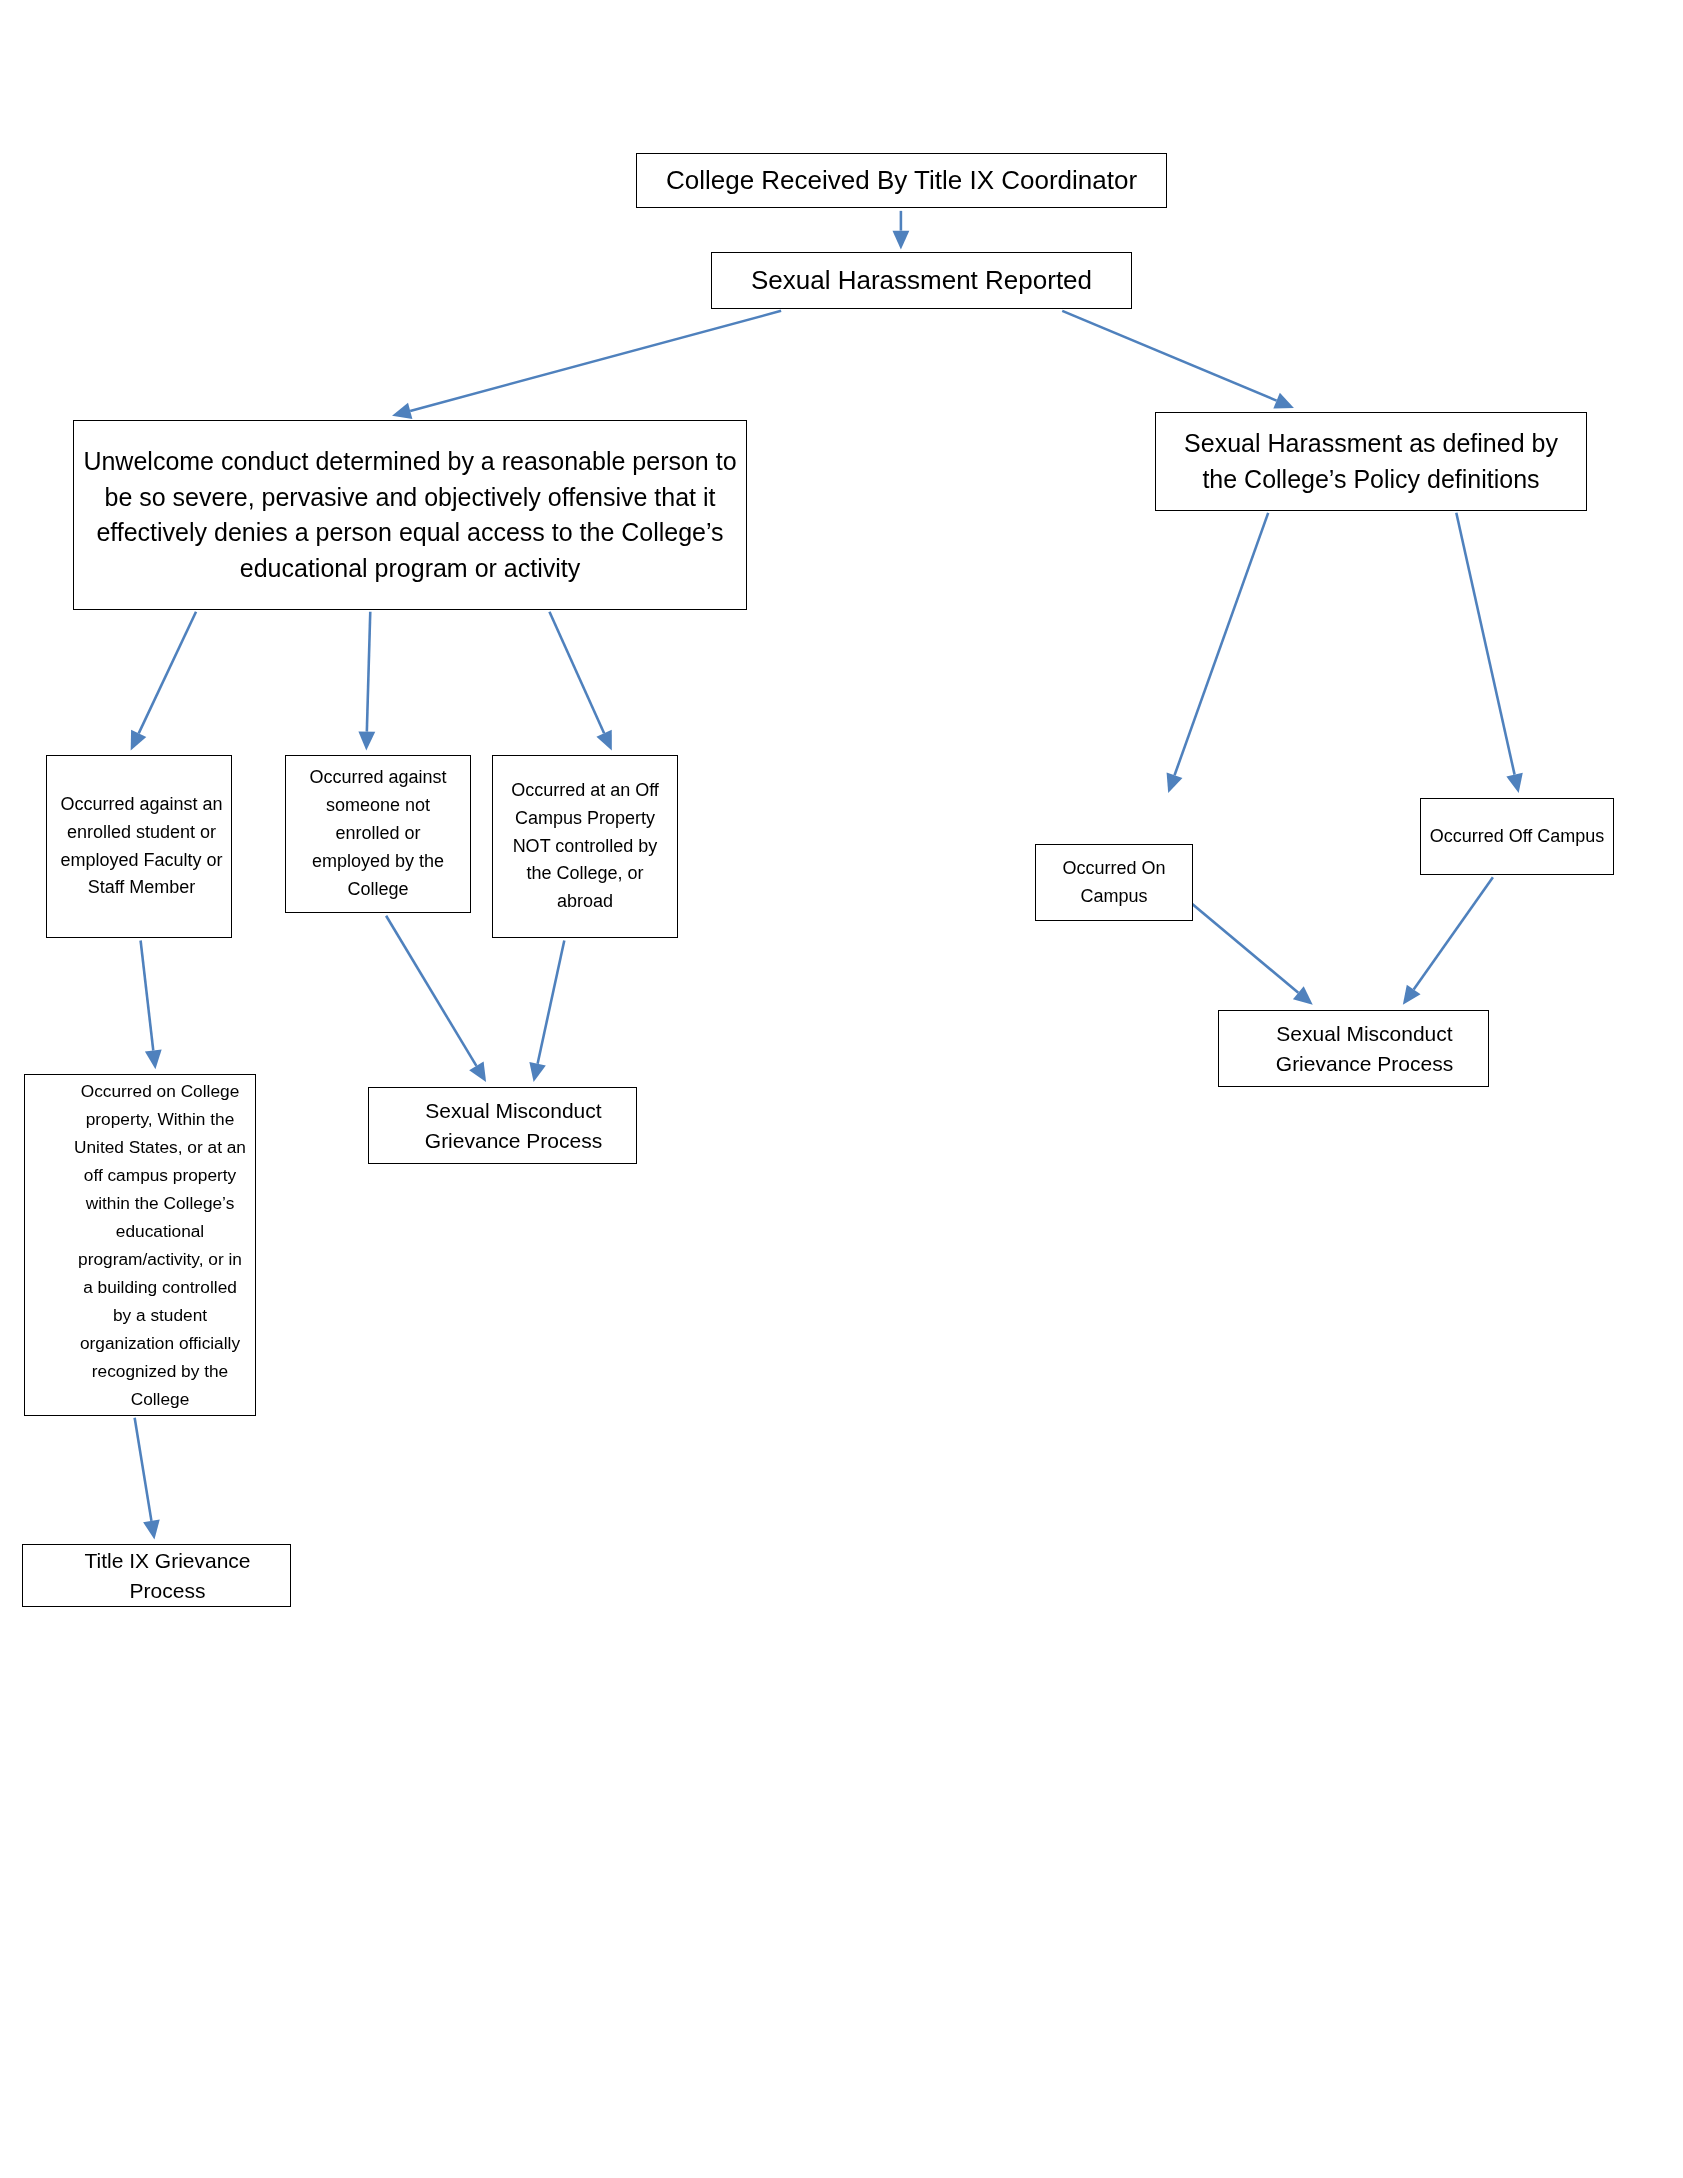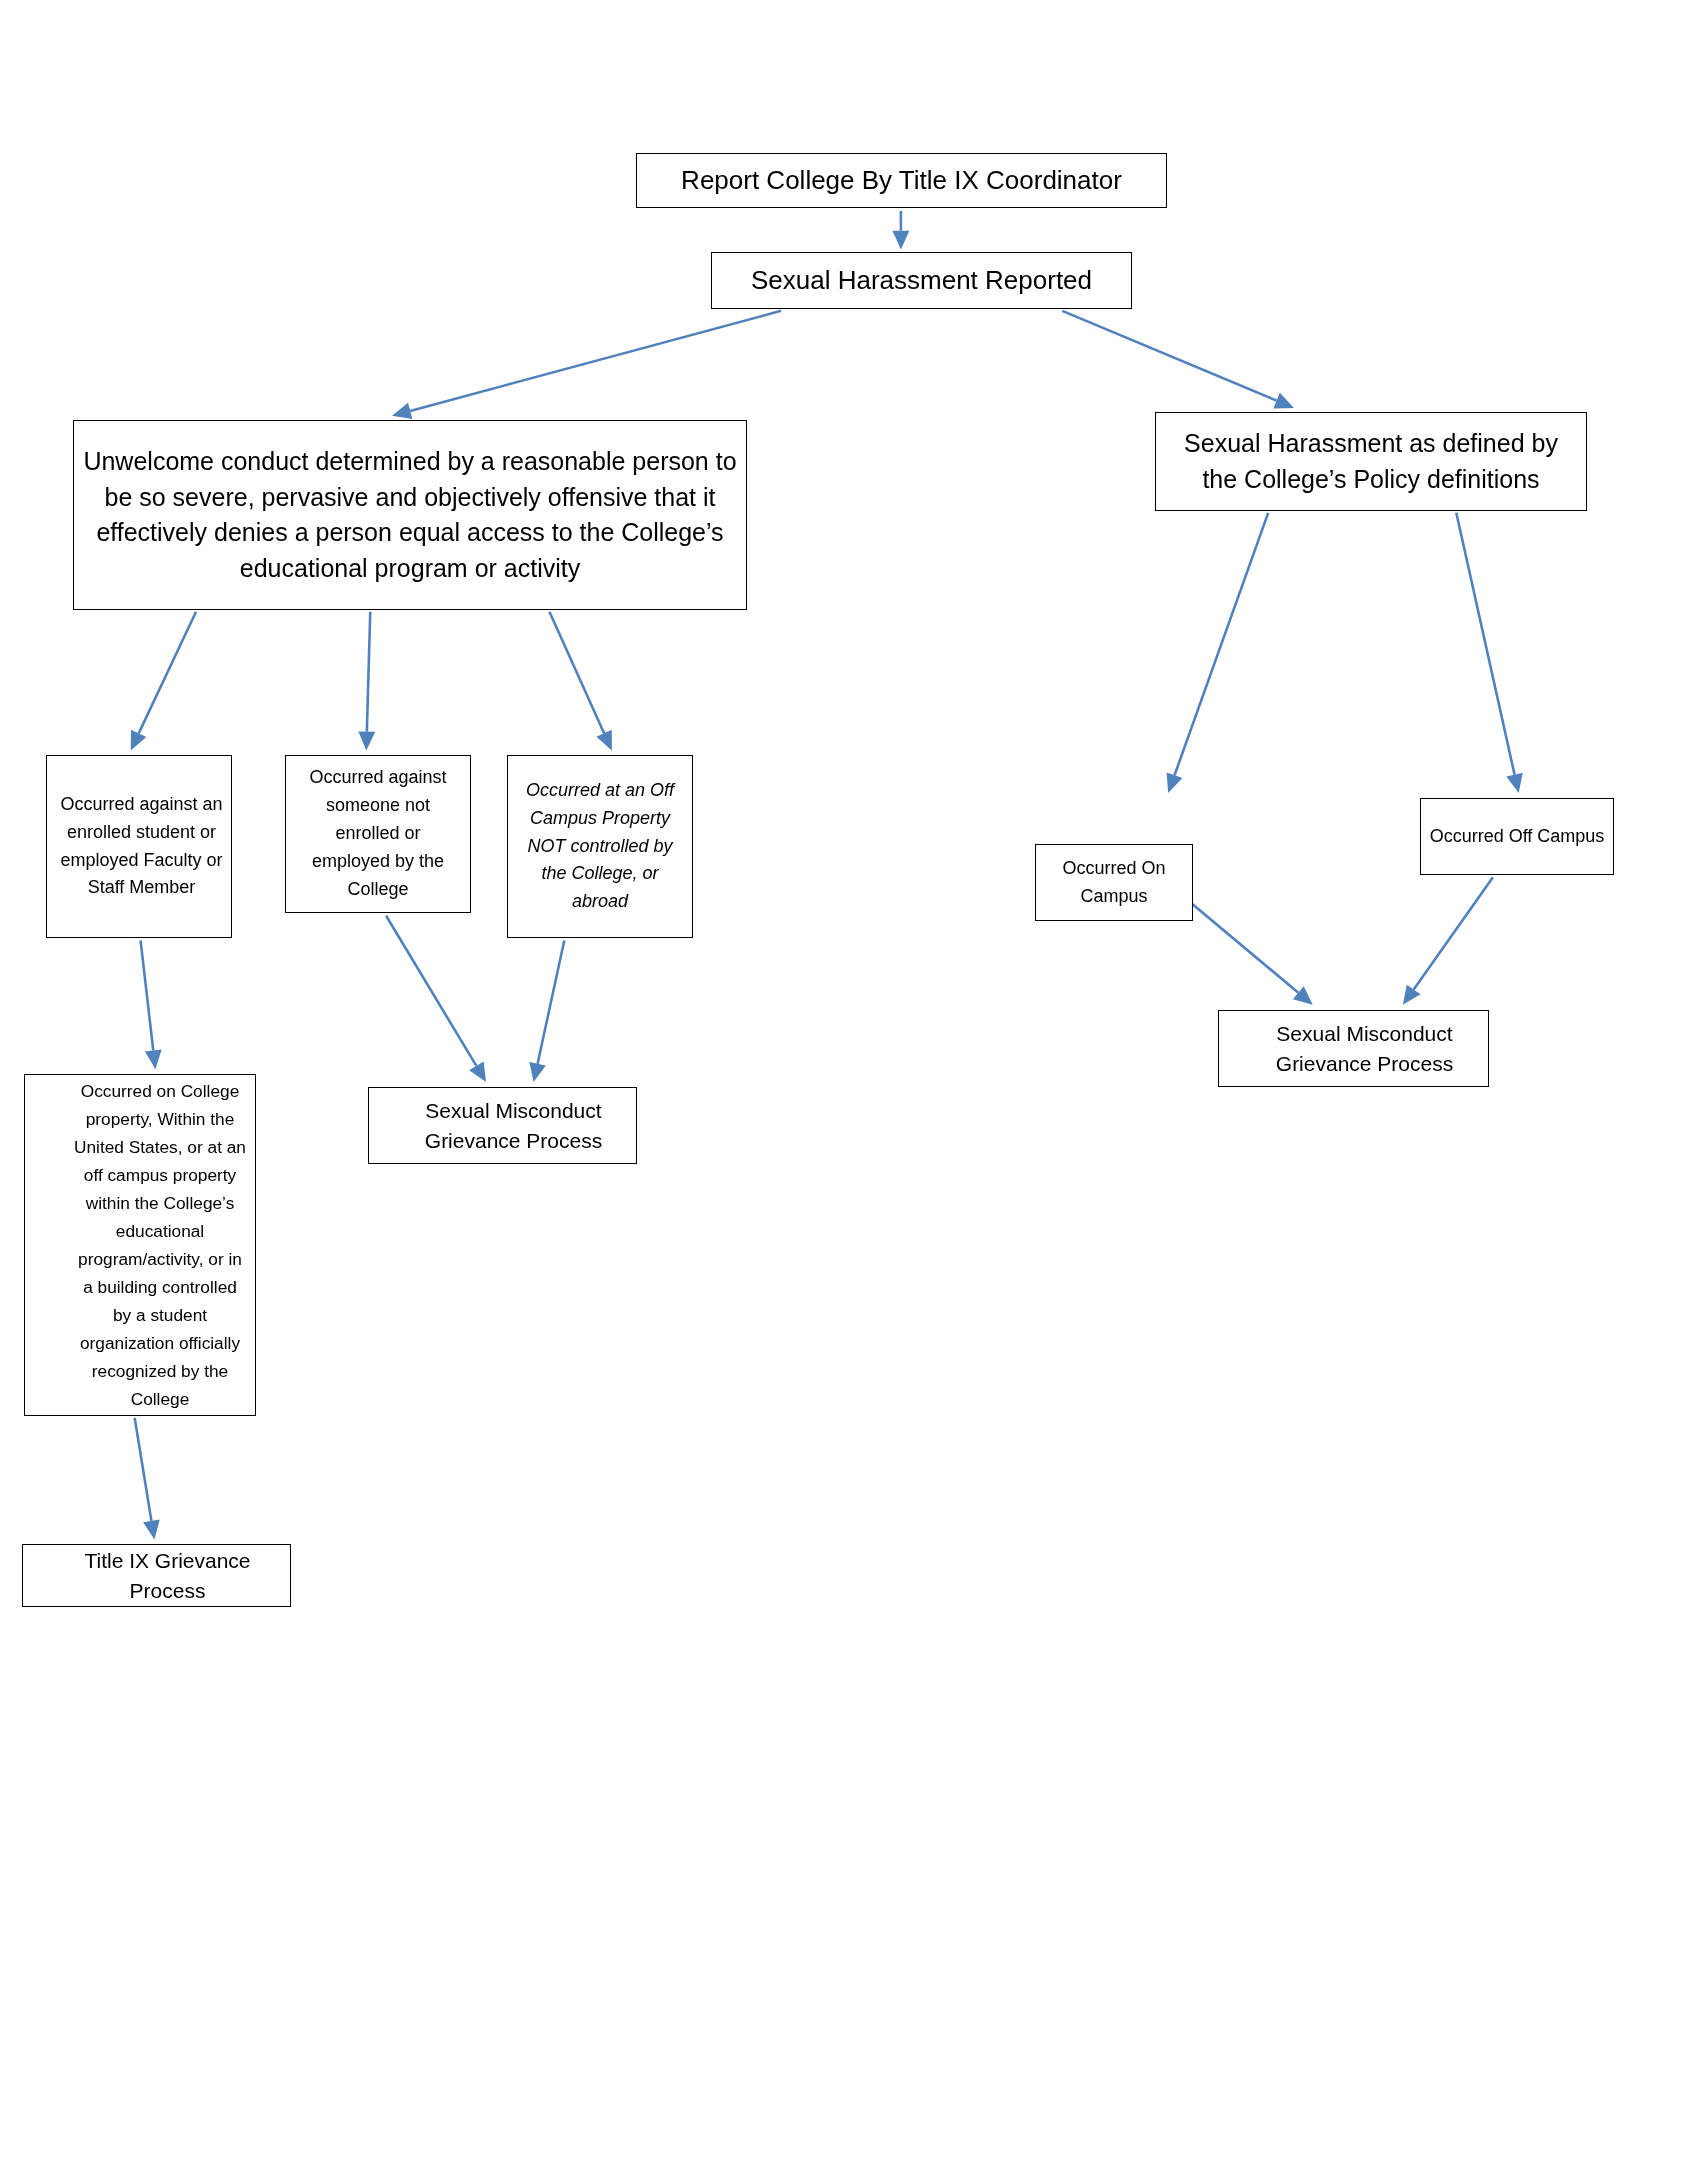--- a/index.html
+++ b/index.html
@@ -82,21 +82,21 @@
       <polygon points="539,1093 534.7183344394995,1072.6304801227907 551.3324269815213,1076.2321365479843" fill="#4F81BD"></polygon>
       <line x1="1172" y1="886" x2="1311.4348525894138" y2="1002.7993245716519" stroke="#4F81BD" stroke-width="2.6"></line>
       <polygon points="1326,1015 1305.976655687258,1009.3153115711247 1316.8930494915696,996.2833375721792" fill="#4F81BD"></polygon>
       <line x1="1508" y1="886" x2="1427.9522550142187" y2="999.4742758589648" stroke="#4F81BD" stroke-width="2.6"></line>
       <polygon points="1417,1015 1421.0065363195451,994.5745828262881 1434.8979737088923,1004.3739688916415" fill="#4F81BD"></polygon>
       <line x1="136" y1="1432" x2="152.95061786491806" y2="1536.246299869246" stroke="#4F81BD" stroke-width="2.6"></line>
       <polygon points="156,1555 144.56080464852812,1537.6104971402037 161.340431081308,1534.8821025982884" fill="#4F81BD"></polygon>
     </svg>
 
   <div class="node t-xl" style="left: 636px; top: 153px; width: 531px; height: 55px; border-color: rgb(0, 0, 0);">
-    <span class="label">Report College By Title IX Coordinator</span>
+    <span class="label">College Received By Title IX Coordinator</span>
   </div>
 
   <div class="node t-xl" style="left: 711px; top: 252px; width: 421px; height: 57px; border-color: rgb(0, 0, 0);">
     <span class="label">Sexual Harassment Reported</span>
   </div>
 
   <div class="node t-lg" style="left: 73px; top: 420px; width: 674px; height: 190px; border-color: rgb(0, 0, 0);">
     <span class="label">Unwelcome conduct determined by a reasonable person to be so severe, pervasive and objectively offensive that it effectively denies a person equal access to the College’s educational program or activity</span>
   </div>
 
@@ -105,21 +105,21 @@
   </div>
 
   <div class="node t-sm" style="left: 46px; top: 755px; width: 186px; height: 183px; border-color: rgb(0, 0, 0); padding-left: 13px;">
     <span class="label">Occurred against an enrolled student or employed Faculty or Staff Member</span>
   </div>
 
   <div class="node t-sm" style="left: 285px; top: 755px; width: 186px; height: 158px; border-color: rgb(0, 0, 0);">
     <span class="label">Occurred against someone not enrolled or employed by the College</span>
   </div>
 
-  <div class="node t-sm" style="left: 507px; top: 755px; width: 186px; height: 183px; border-color: rgb(0, 0, 0); font-style: italic;">
+  <div class="node t-sm" style="left: 492px; top: 755px; width: 186px; height: 183px; border-color: rgb(0, 0, 0);">
     <span class="label">Occurred at an Off Campus Property NOT controlled by the College, or abroad</span>
   </div>
 
   <div class="node t-sm" style="left: 1035px; top: 844px; width: 158px; height: 77px; border-color: rgb(0, 0, 0); justify-content: center;">
     <span class="label">Occurred On Campus</span>
   </div>
 
   <div class="node t-sm" style="left: 1420px; top: 798px; width: 194px; height: 77px; border-color: rgb(0, 0, 0);">
     <span class="label">Occurred Off Campus</span>
   </div>

